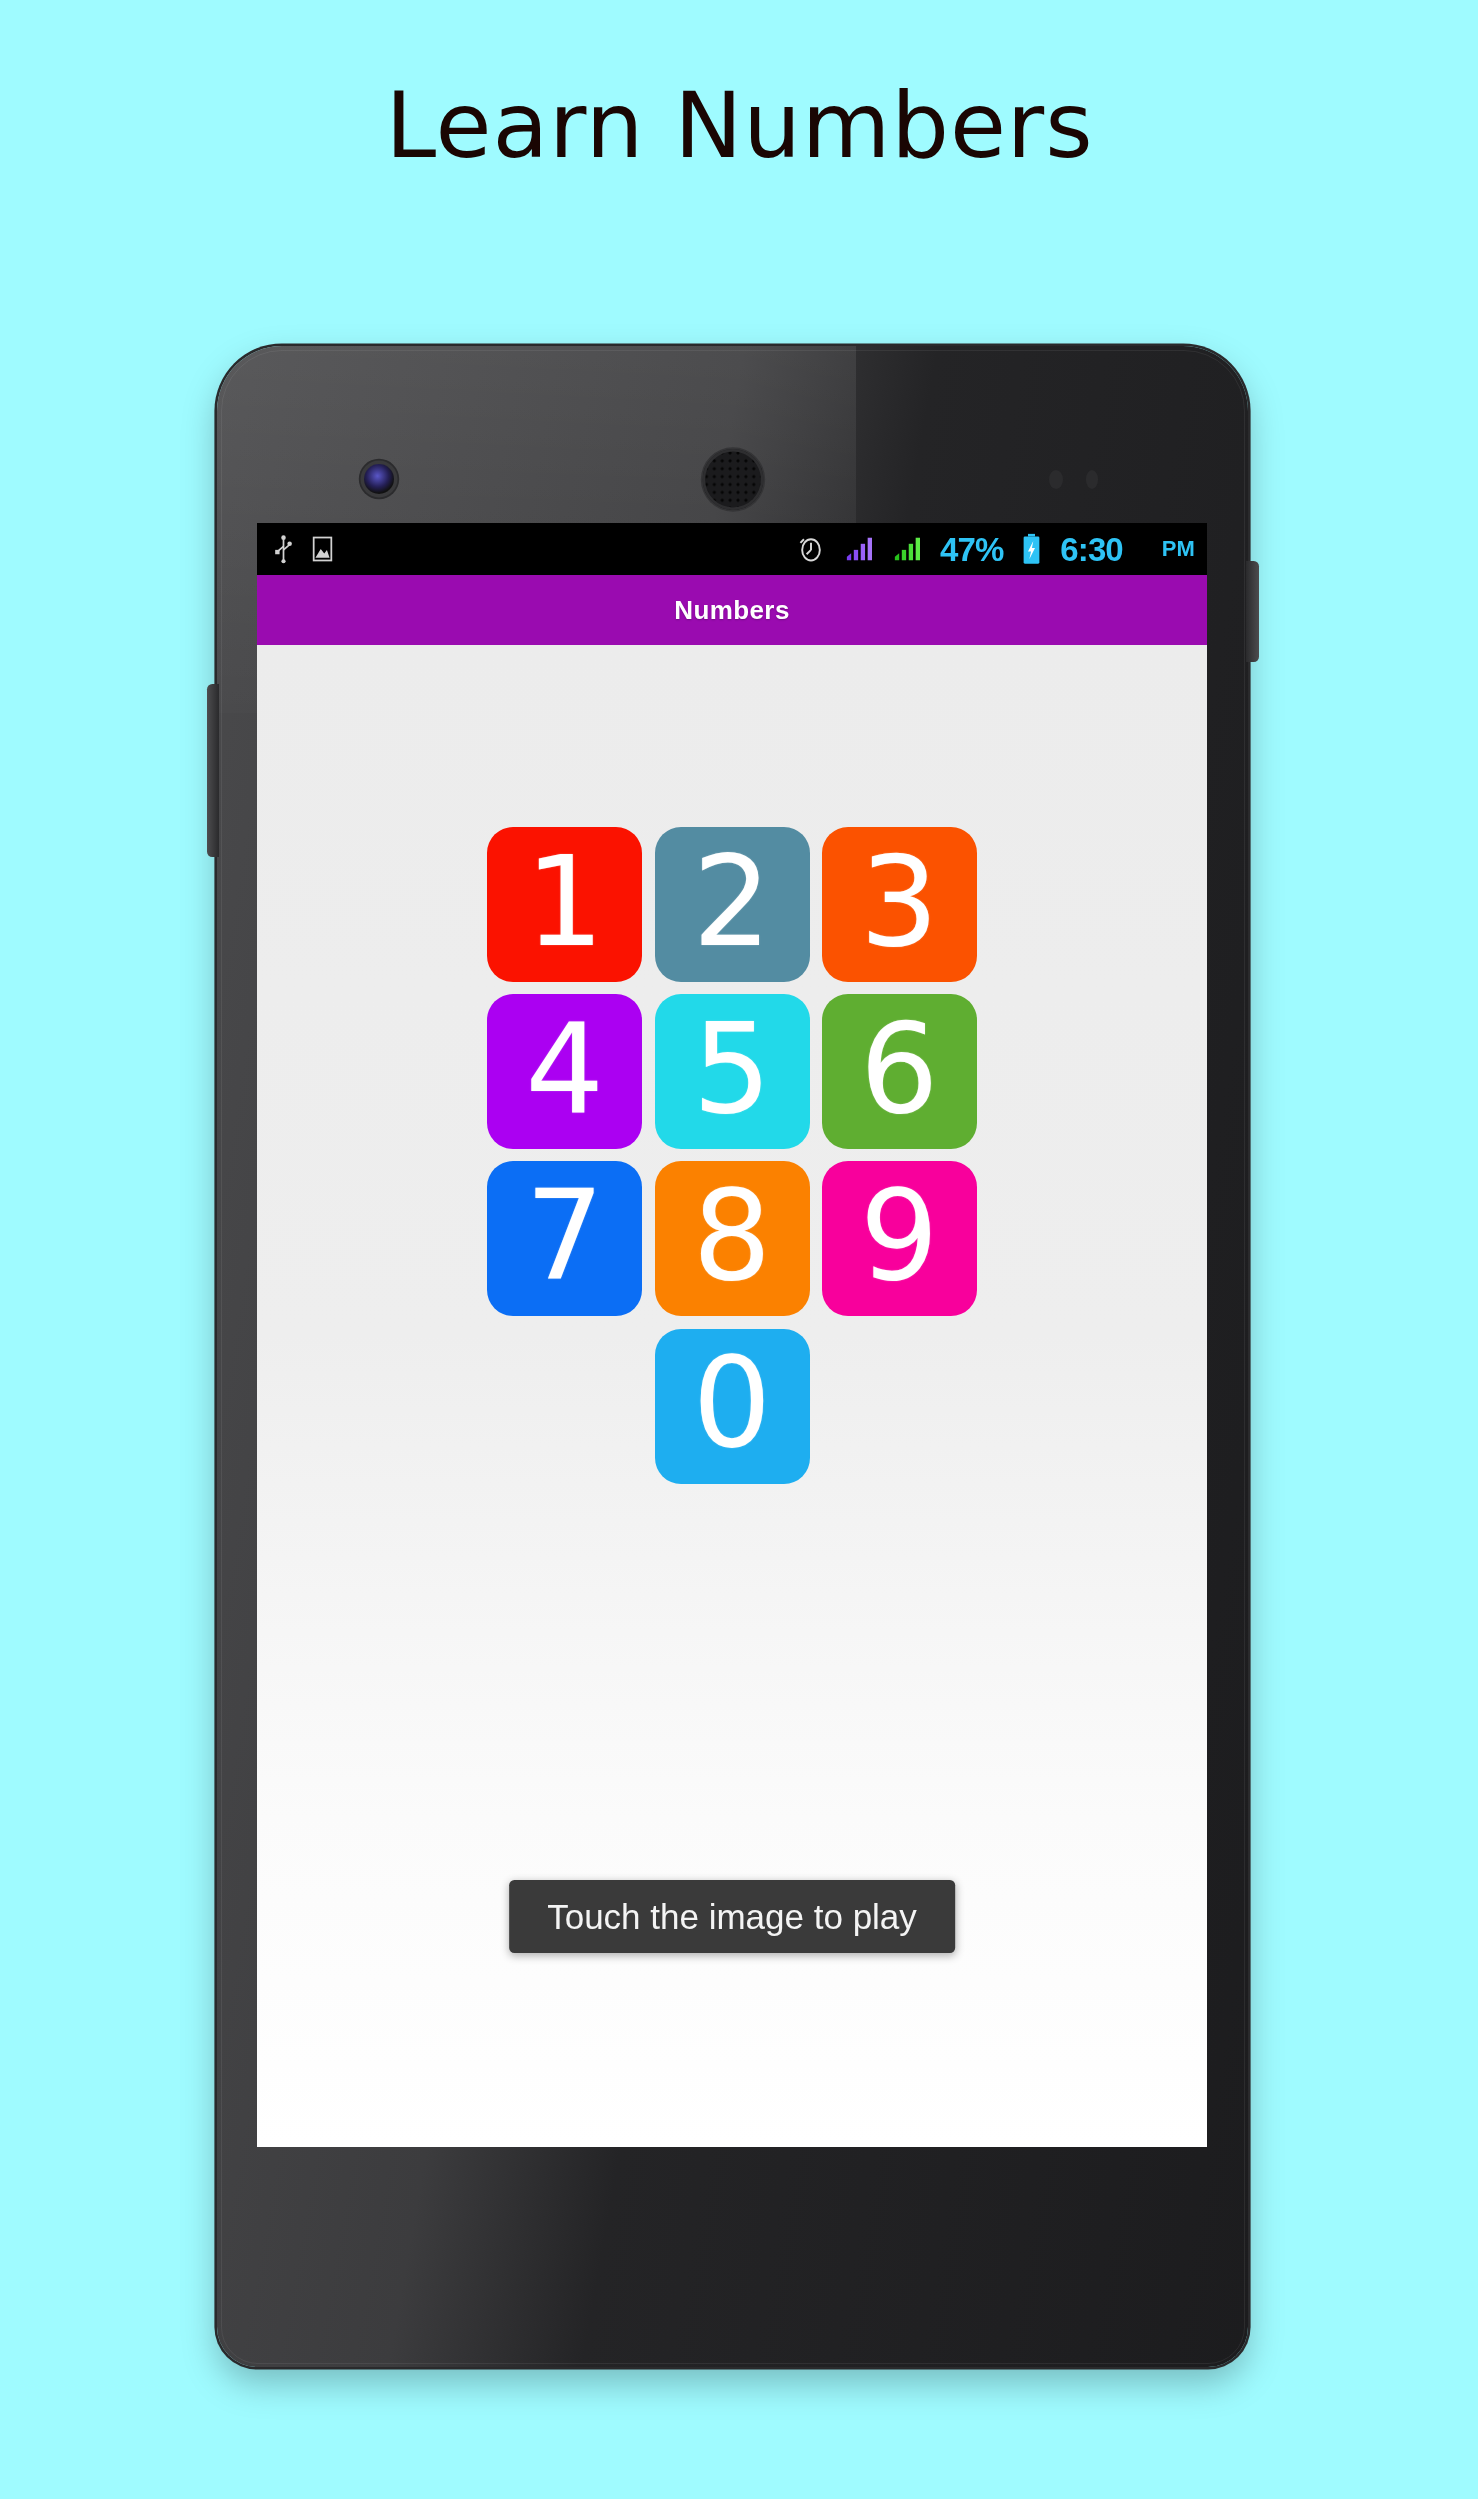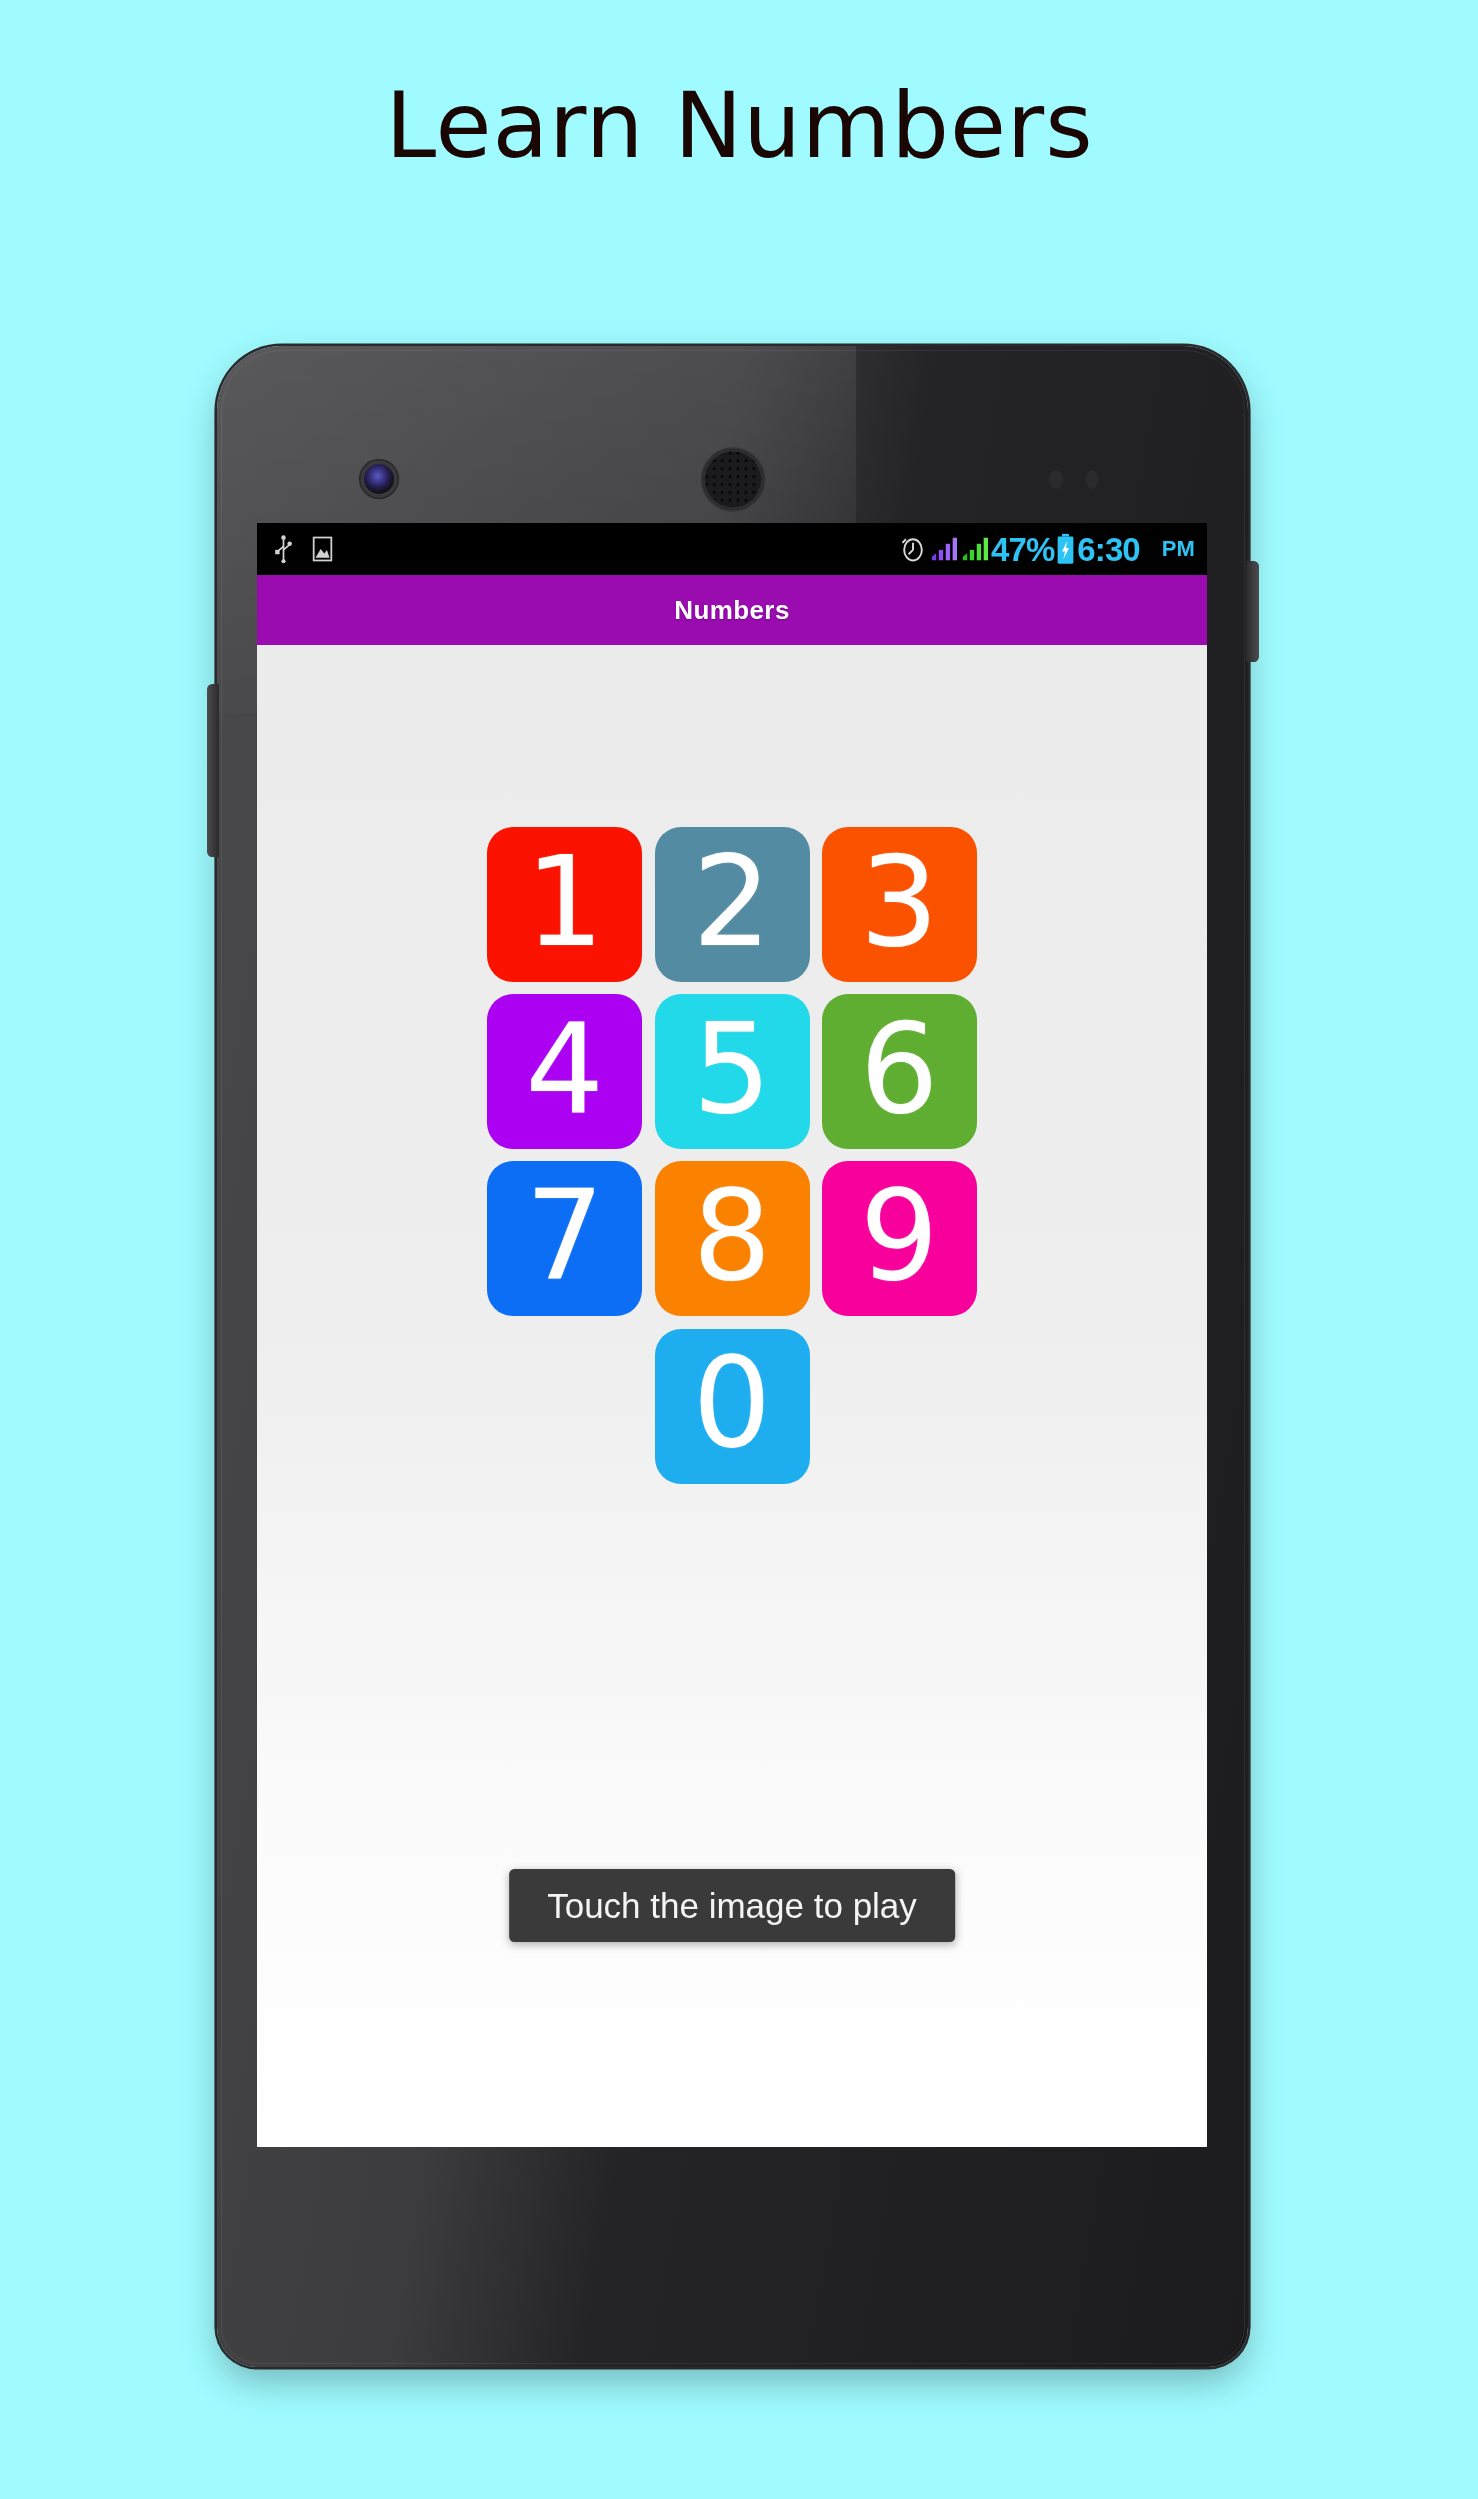--- a/index.html
+++ b/index.html
@@ -151,21 +151,21 @@
   .statusbar {
     height: 52px;
     background: #000000;
     display: flex;
     align-items: center;
     padding: 0 12.2px 0 15.7px;
     color: #cfcfcf;
   }
   .sb-left { display: flex; align-items: center; gap: 17.5px; }
   .sb-spacer { flex: 1 1 auto; }
-  .sb-right { display: flex; align-items: center; gap: 1px; }
+  .sb-right { display: flex; align-items: center; gap: 18px; }
 
   .icon-usb   { width: 21px; height: 30px; display: block; }
   .icon-photo { width: 23px; height: 30px; display: block; }
   .icon-alarm { width: 30px; height: 30px; display: block; }
   .icon-sig   { width: 30px; height: 26px; display: block; }
   .icon-batt  { width: 21px; height: 31.5px; display: block; }
 
   .sb-batt-pct {
     font-size: 33px;
     font-weight: 700;
@@ -240,21 +240,21 @@
     line-height: 1;
     transform: translateY(-3.5px);
     text-shadow: 0 0 1.7px rgba(255,255,255,0.35);
   }
 
   
   .toast {
     position: absolute;
     left: 50%;
     transform: translateX(-50%);
-    bottom: 205px;
+    bottom: 194px;
     background: #3a3a3a;
     color: #f4f4f4;
     border-radius: 5.2px;
     padding: 19px 38px;
     font-size: 35px;
     line-height: 1;
     box-shadow: 0 2.6px 8.7px rgba(0,0,0,0.30);
     white-space: nowrap;
   }
 

